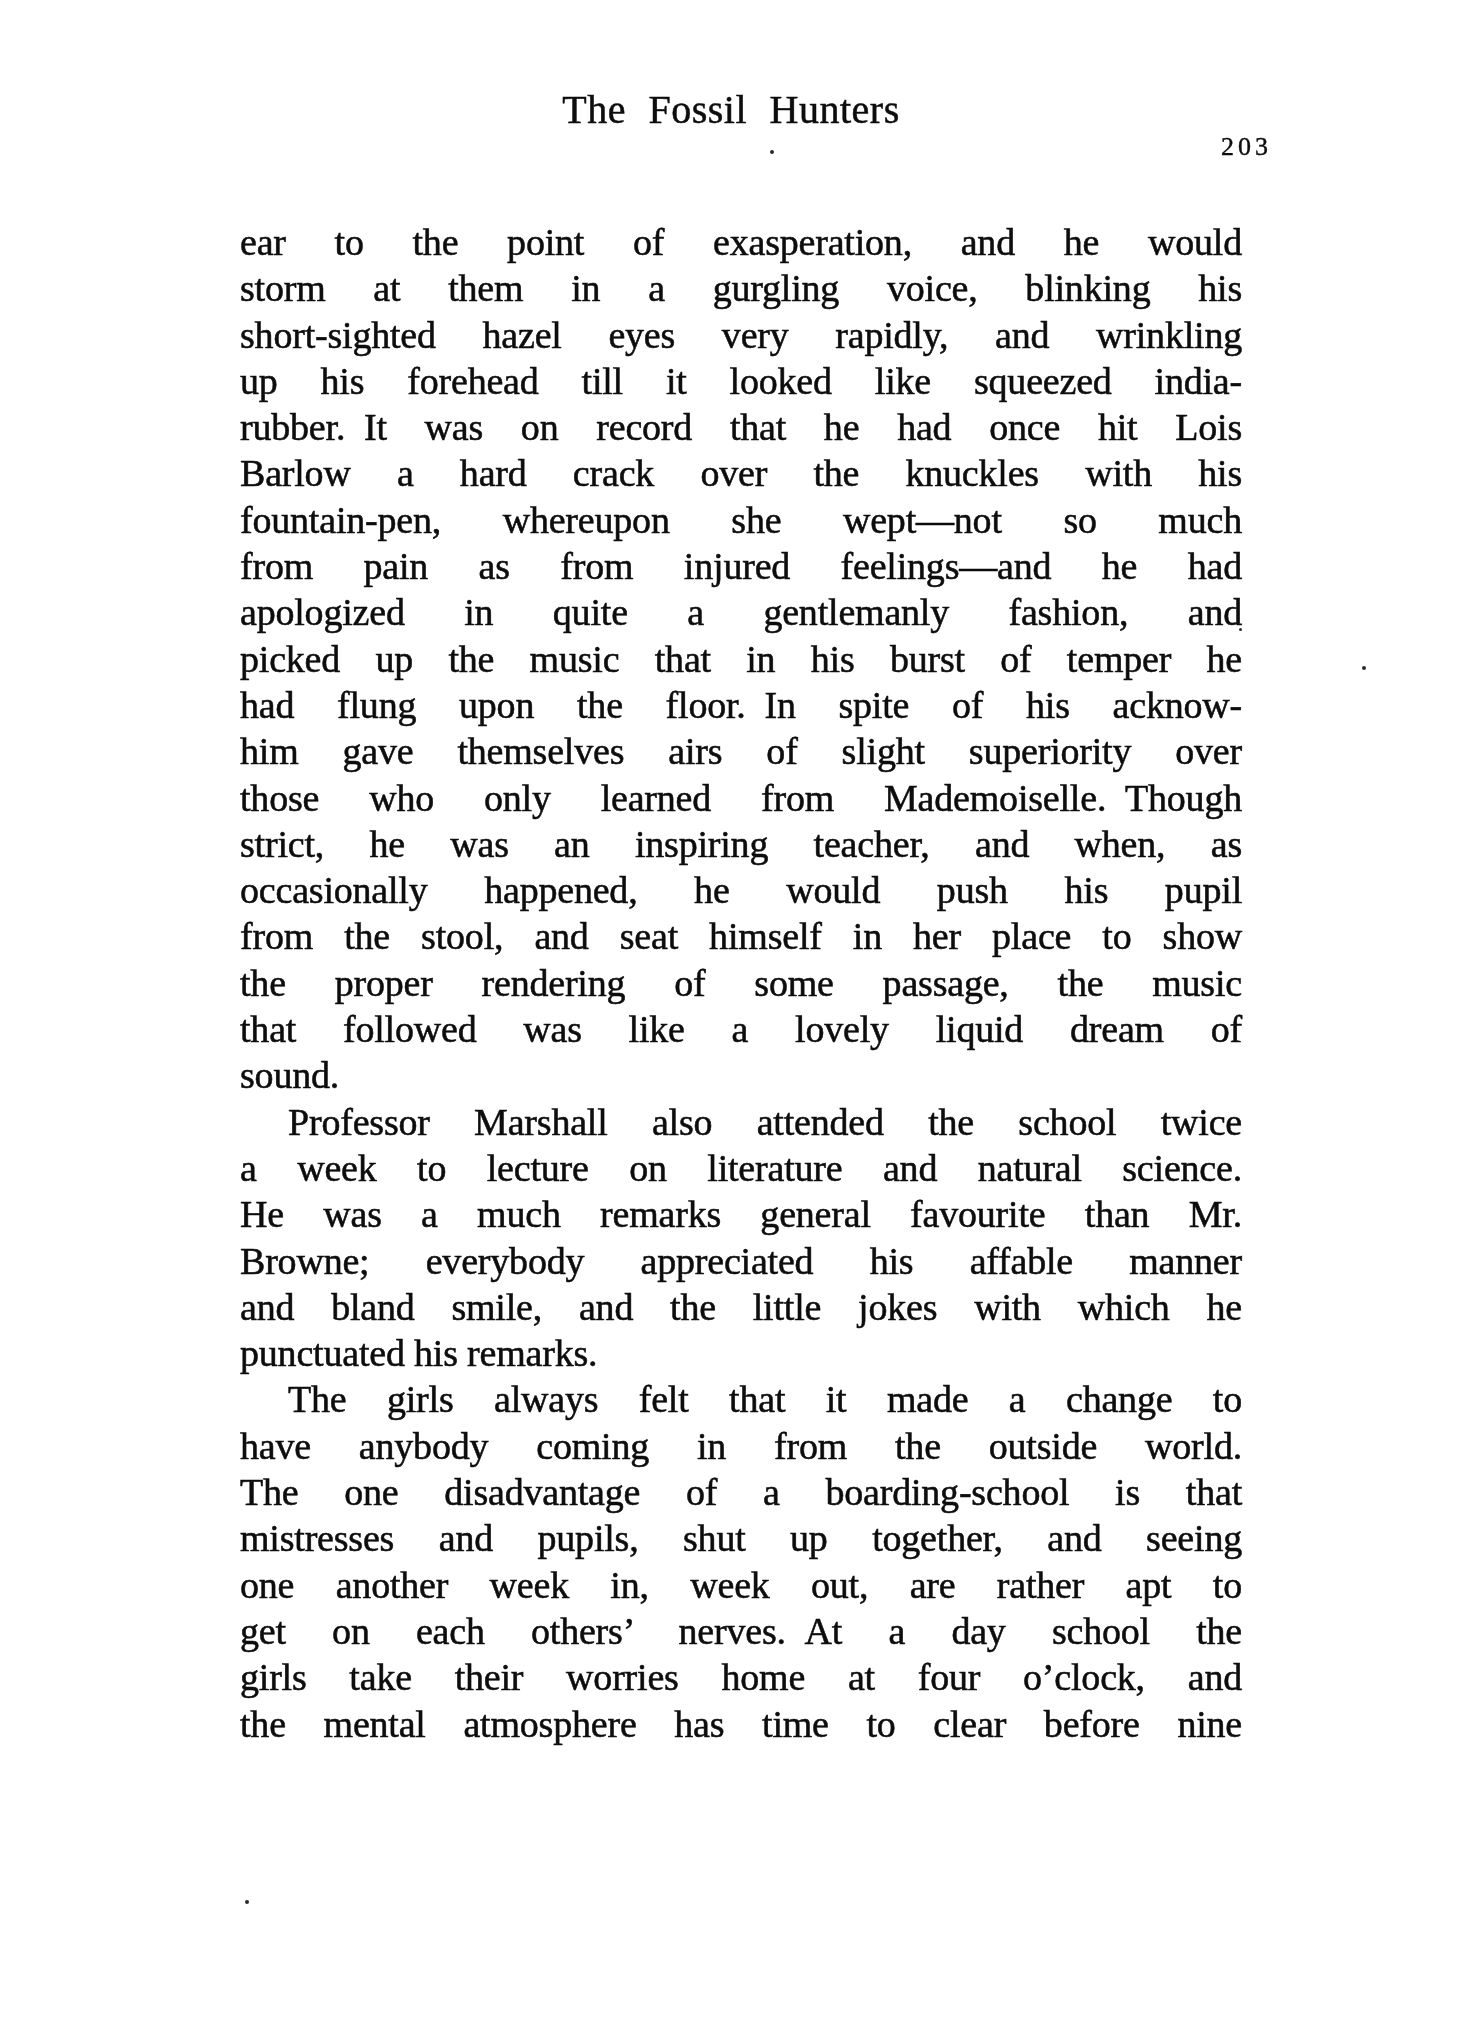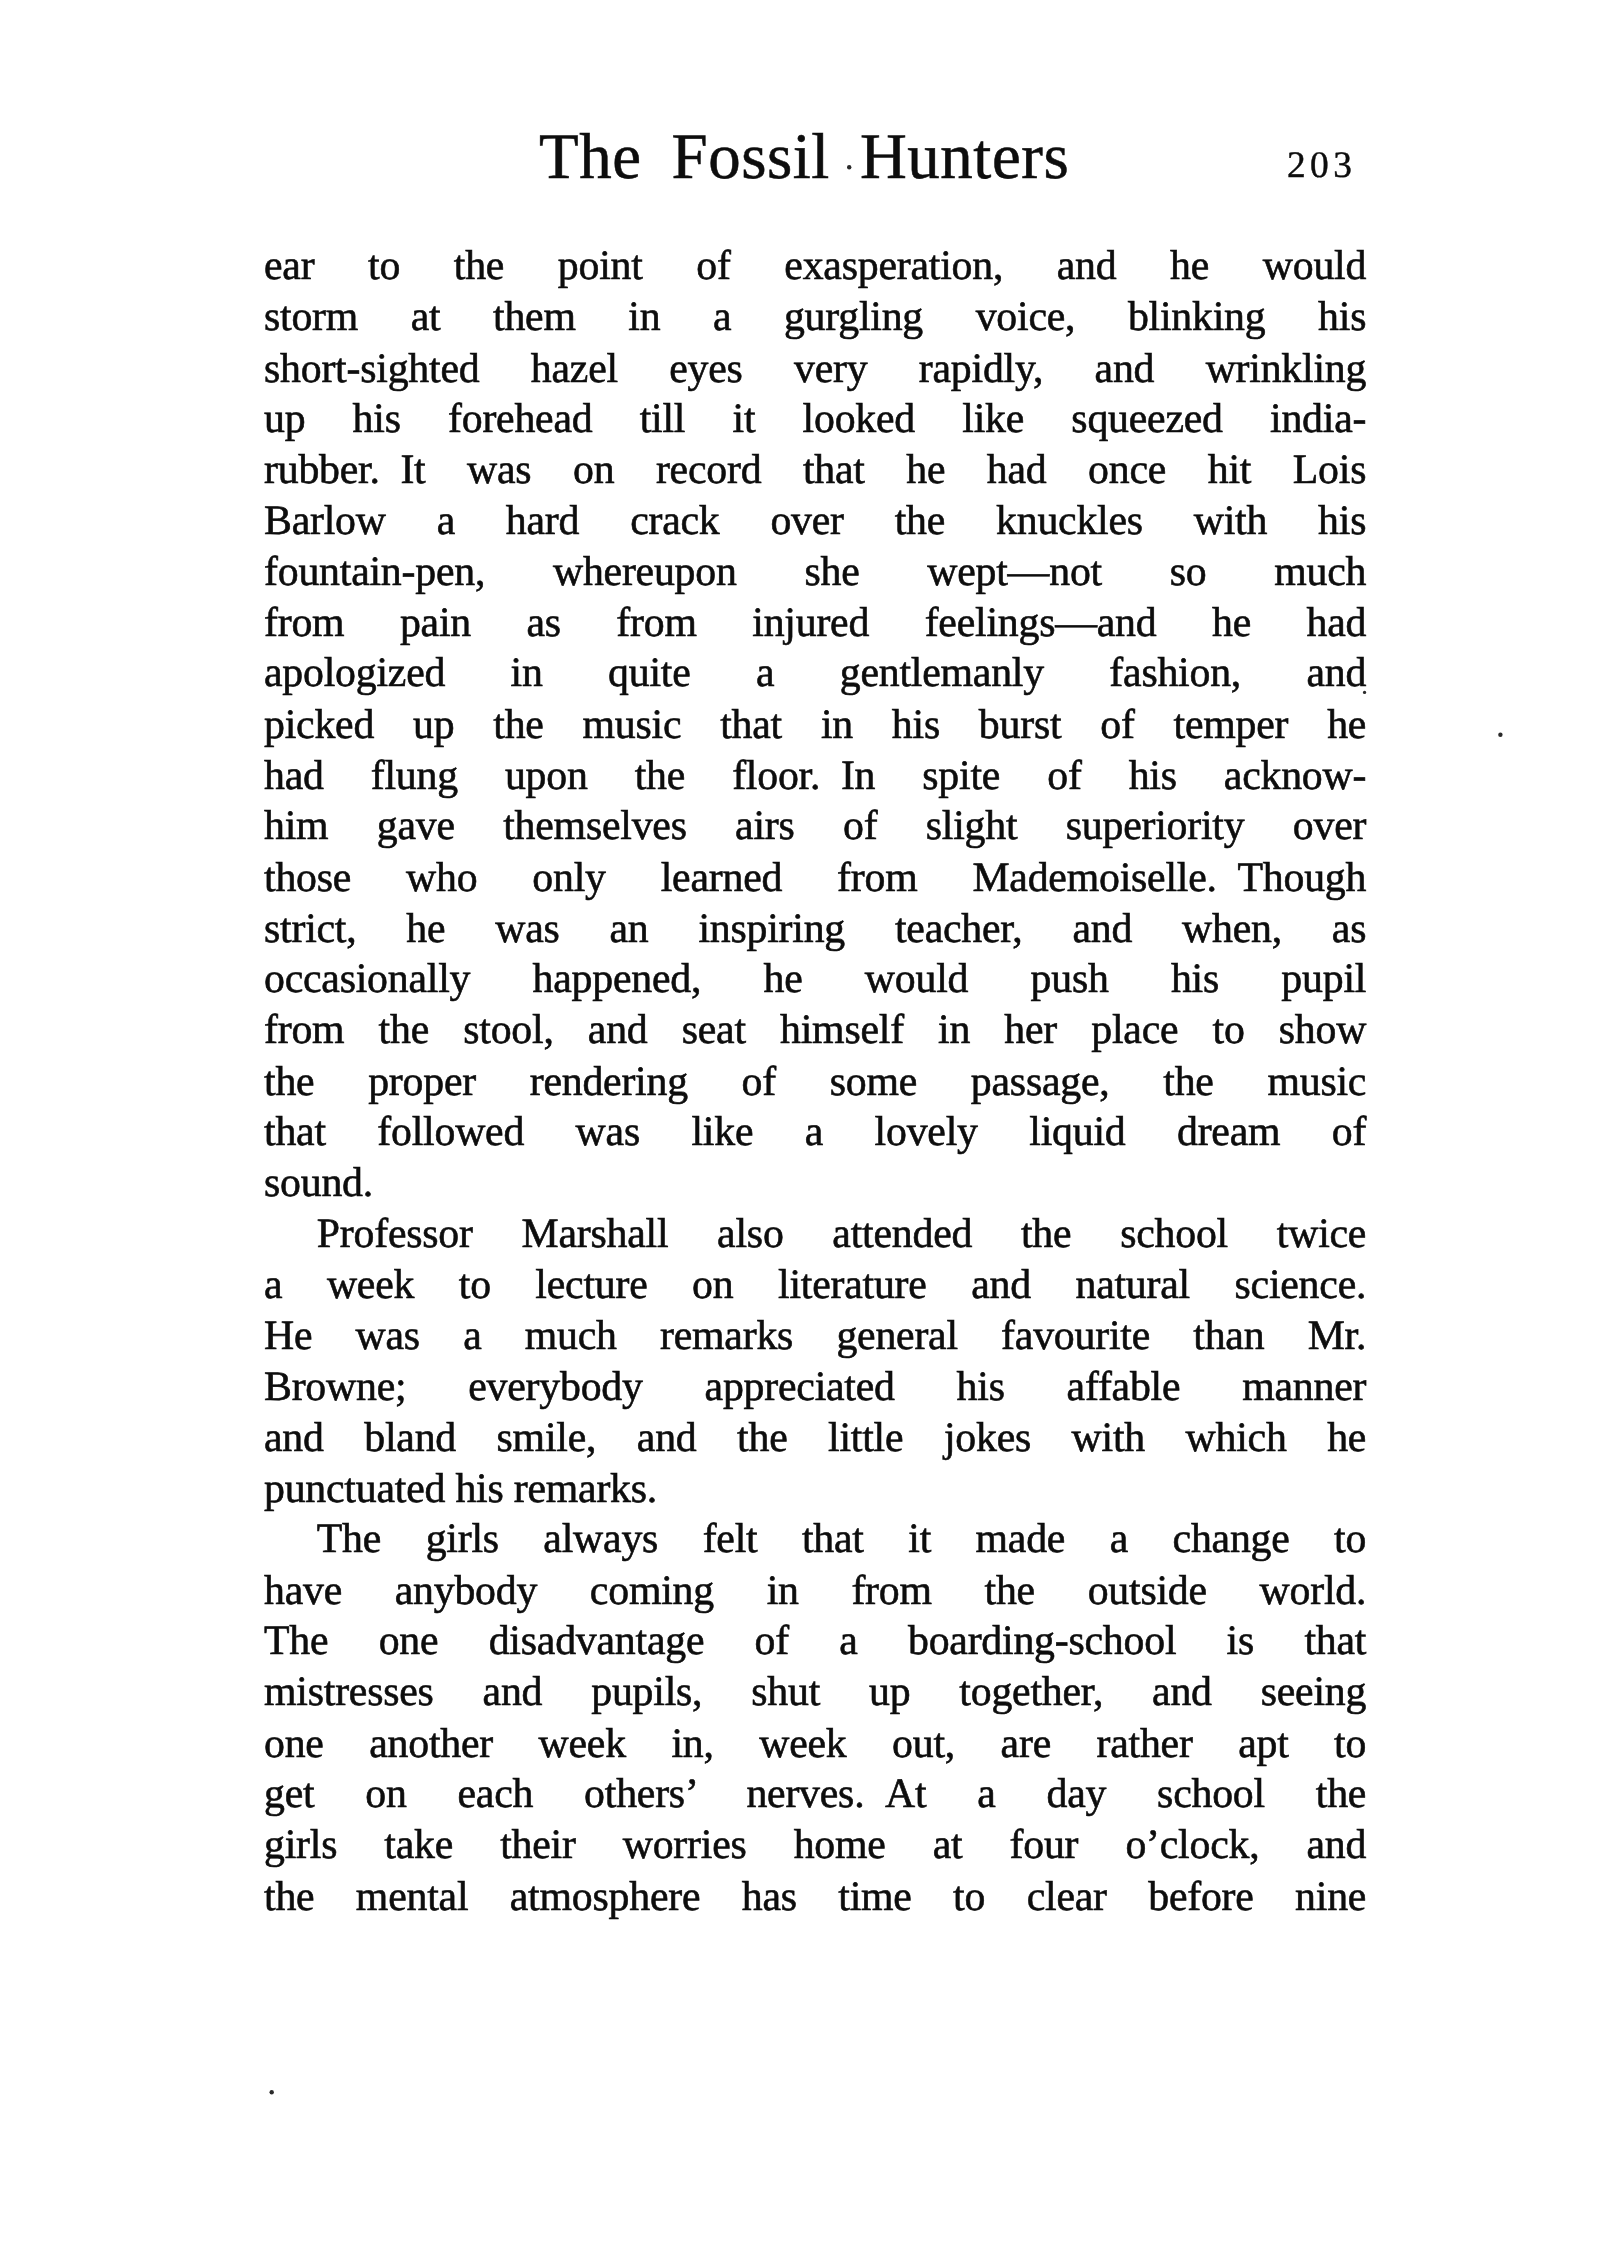--- a/index.html
+++ b/index.html
@@ -14,32 +14,32 @@
     color:var(--ink);
     position:relative;
     overflow:hidden;
   }
   .page{
     position:absolute;inset:0;
     background:var(--paper);
   }
   .head-title{
     position:absolute;
-    left:230px;width:1002px;top:113px;
+    left:230px;width:1002px;top:90px;
     text-align:center;
-    font-size:59px;line-height:1;
+    font-size:40px;line-height:1;
     word-spacing:12px;
     letter-spacing:0.5px;
     -webkit-text-stroke:0.5px var(--ink);
     white-space:nowrap;
   }
   .page-num{
     position:absolute;
-    left:1170px;top:134px;
-    font-size:34px;line-height:1;
+    left:1221px;top:134px;
+    font-size:26px;line-height:1;
     letter-spacing:4px;
     -webkit-text-stroke:0.4px var(--ink);
   }
   .body-block{
     position:absolute;
     left:240px;top:219px;width:1002px;
   }
   .paragraph{margin:0;padding:0;}
   .line{
     font-size:38px;

